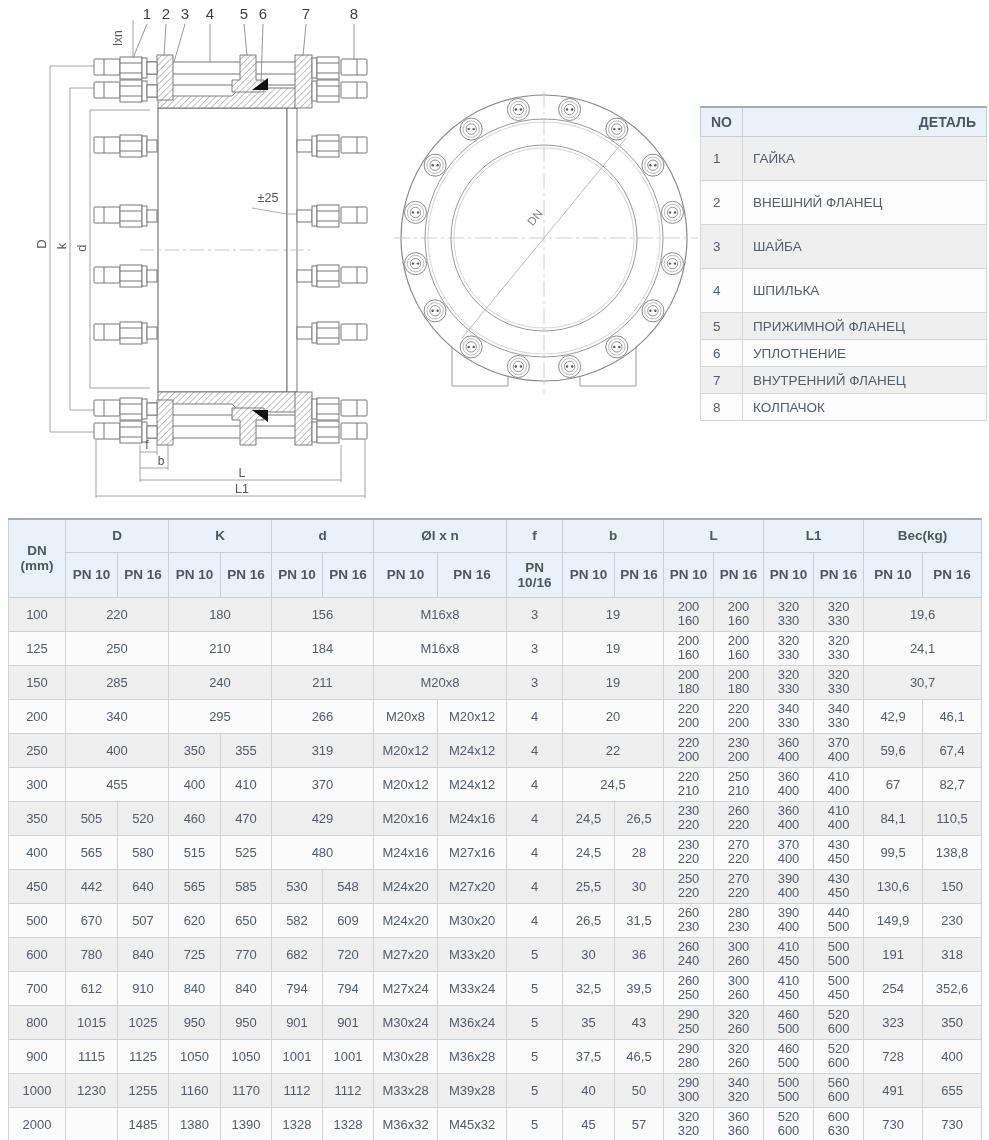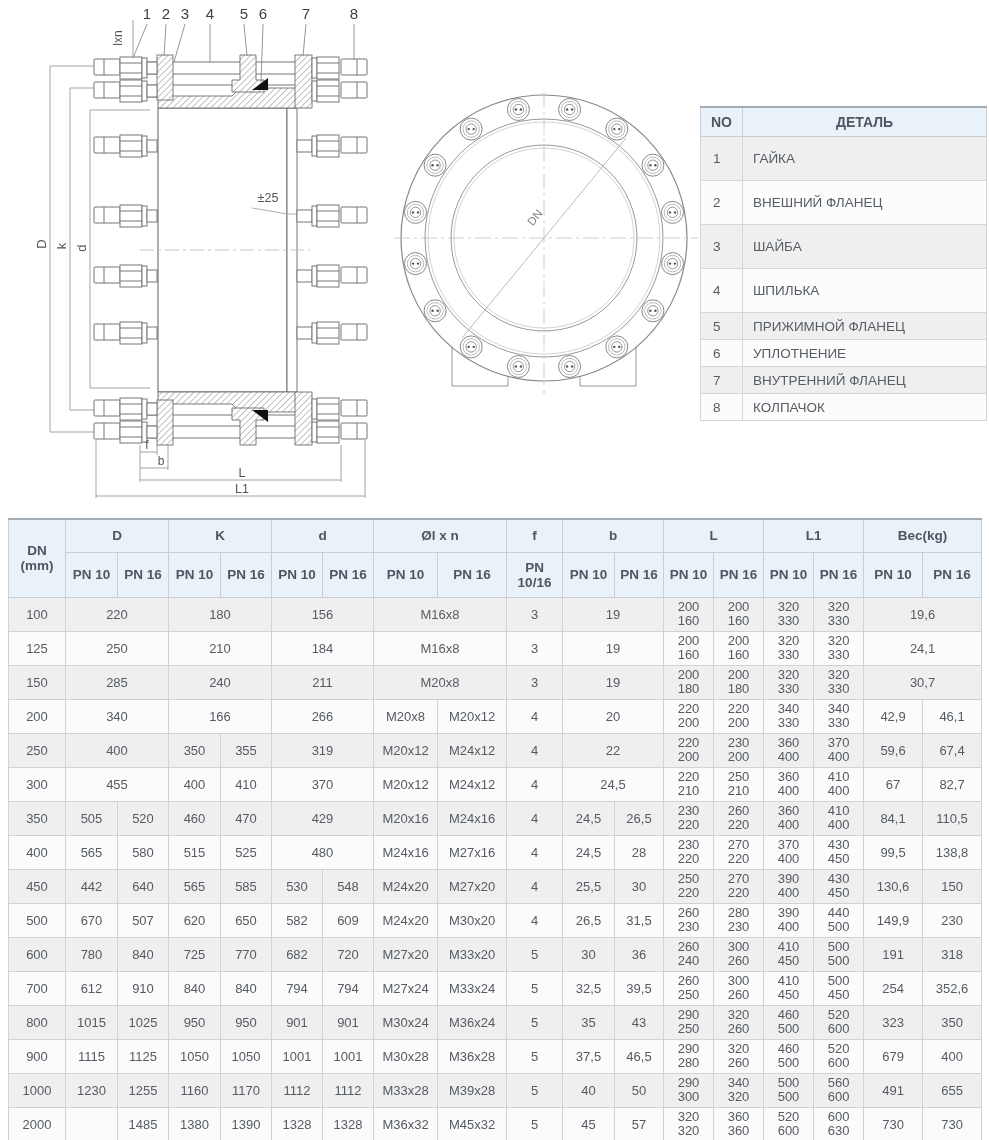--- a/index.html
+++ b/index.html
@@ -3,21 +3,21 @@
 <meta charset="utf-8">
 <style>
   * { box-sizing: border-box; }
   body { margin:0; background:#fff; font-family:"Liberation Sans", sans-serif; }
   .page { position:relative; width:989px; height:1140px; background:#fff; overflow:hidden; }
   svg text { font-family:"Liberation Sans", sans-serif; }
 
   
   .parts { position:absolute; left:700px; top:106px; width:287px; border-collapse:collapse;
            color:#4d5761; border:1px solid #b9bfc6; border-top:2px solid #a3acb5; }
-  .parts th { background:#e9f2f9; border:1px solid #c9ced4; padding:6px 10px; text-align:center;
+  .parts th { background:#e9f2f9; border:1px solid #c9ced4; padding:6px 10px; text-align:right;
               font-weight:bold; font-size:14px; }
   .parts td { border:1px solid #d6d6d6; padding:3px 10px; font-size:13.5px; color:#565d66; }
   .parts td:first-child { width:42px; padding-left:12px; }
   .parts tbody tr:nth-child(odd) { background:#efefef; }
   .parts tbody tr:nth-child(even){ background:#fcfcfc; }
   .parts tr.tall { height:44px; } .parts tr.short { height:27px; }
 
   
   .dims { position:absolute; left:8px; top:518px; width:973px; table-layout:fixed;
           border-collapse:collapse; text-align:center; color:#555b63; font-size:13px;
@@ -391,21 +391,21 @@
           </td>
           <td class="two-line">
             <div>320</div>
             <div>330</div>
           </td>
           <td colspan="2">30,7</td>
         </tr>
         <tr>
           <td>200</td>
           <td colspan="2">340</td>
-          <td colspan="2">166</td>
+          <td colspan="2">295</td>
           <td colspan="2">266</td>
           <td>M20x8</td>
           <td>M20x12</td>
           <td>4</td>
           <td colspan="2">20</td>
           <td class="two-line">
             <div>220</div>
             <div>200</div>
           </td>
           <td class="two-line">
@@ -725,21 +725,21 @@
             <div>260</div>
           </td>
           <td class="two-line">
             <div>460</div>
             <div>500</div>
           </td>
           <td class="two-line">
             <div>520</div>
             <div>600</div>
           </td>
-          <td>679</td>
+          <td>728</td>
           <td>400</td>
         </tr>
         <tr>
           <td>1000</td>
           <td>1230</td>
           <td>1255</td>
           <td>1160</td>
           <td>1170</td>
           <td>1112</td>
           <td>1112</td>

